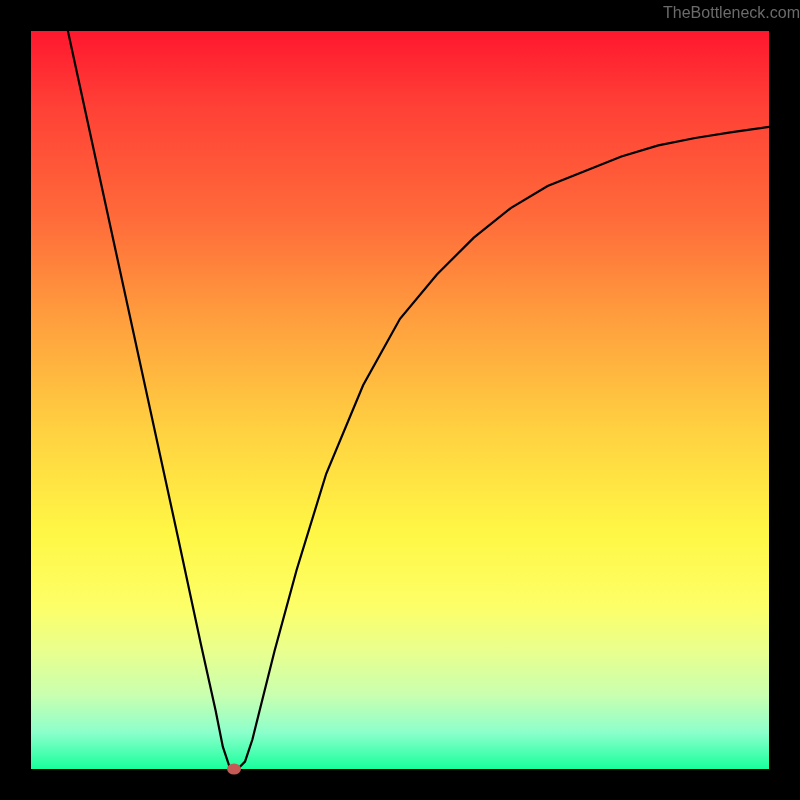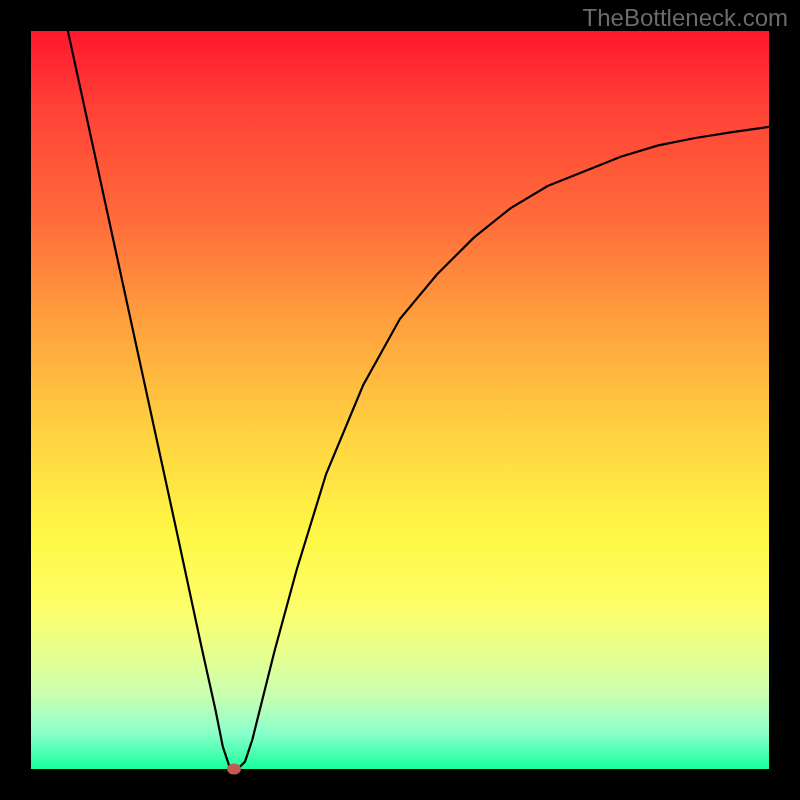--- a/index.html
+++ b/index.html
@@ -6,23 +6,23 @@
   html, body { width: 800px; height: 800px; overflow: hidden; }
   .container {
     width: 800px;
     height: 800px;
     background: #000;
     position: relative;
   }
   .watermark {
     position: absolute;
     top: 4px;
-    right: 12px;
+    right: 0;
     font-family: Arial, sans-serif;
-    font-size: 24px;
+    font-size: 16px;
     font-weight: 500;
     color: #6b6b6b;
     z-index: 10;
   }
   .plot-area {
     position: absolute;
     left: 31px;
     top: 31px;
     width: 738px;
     height: 738px;

